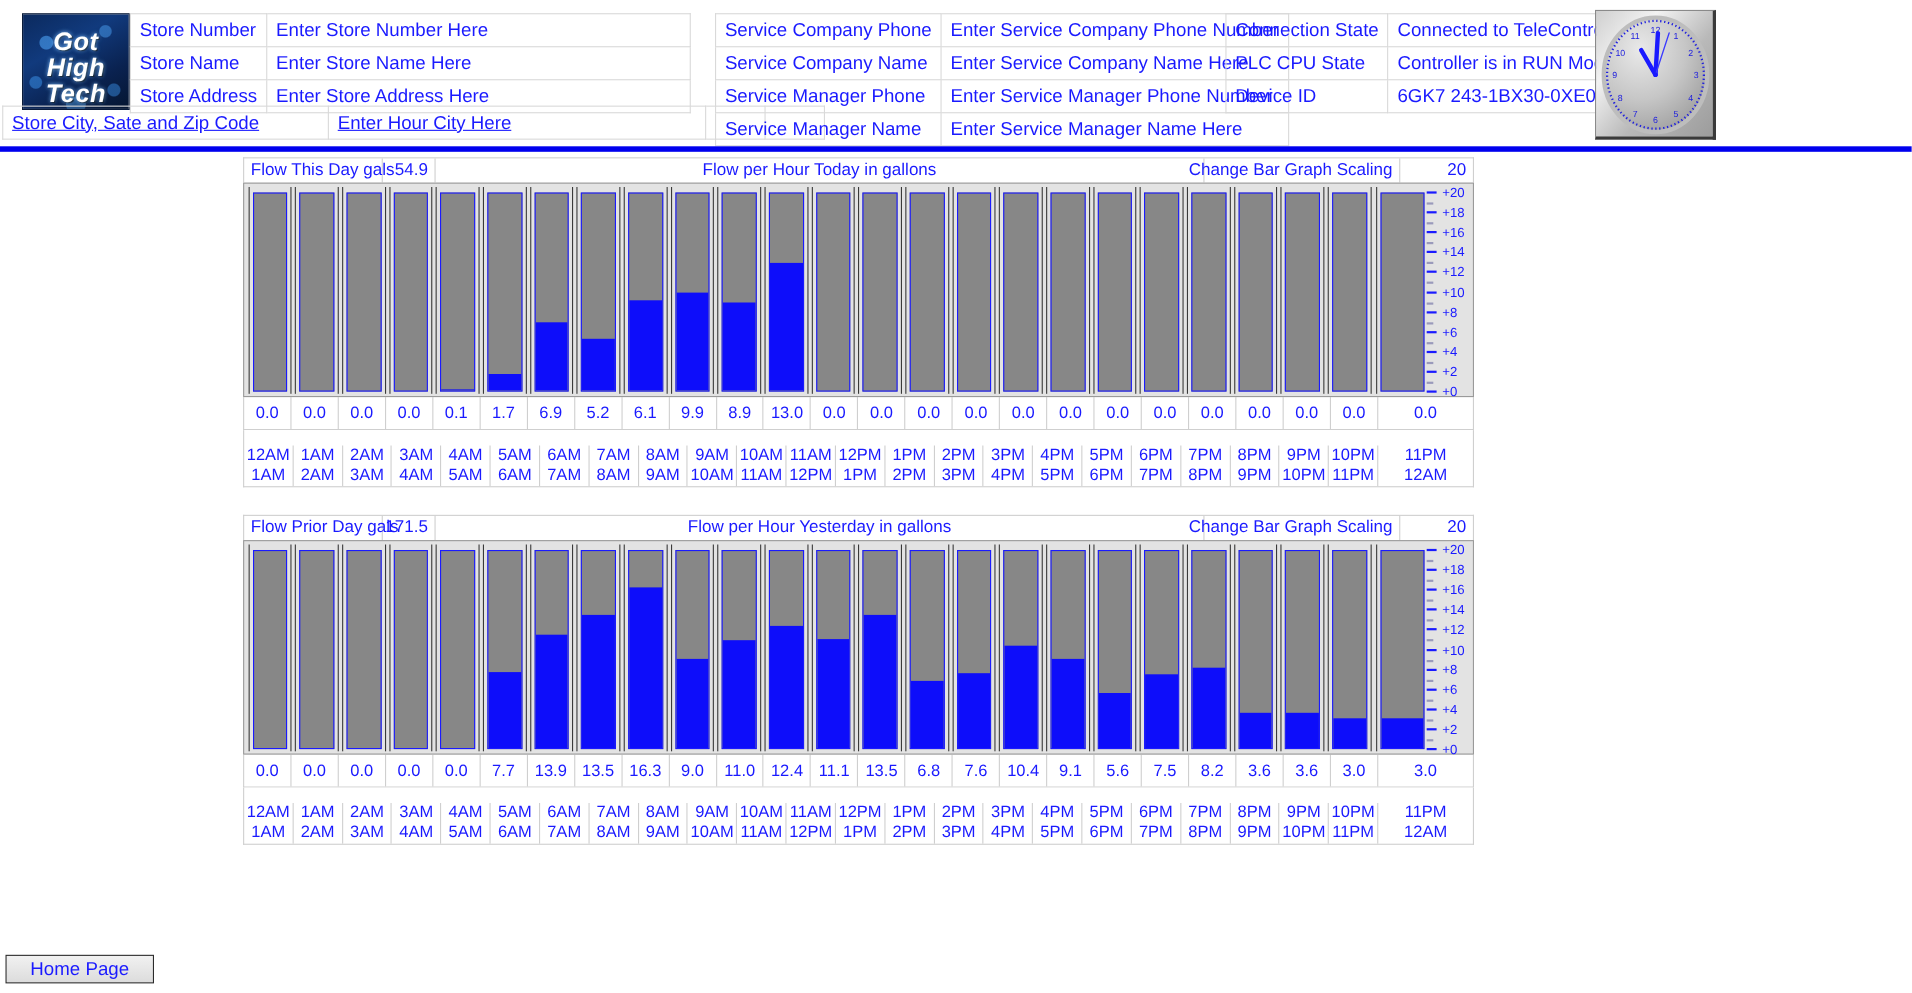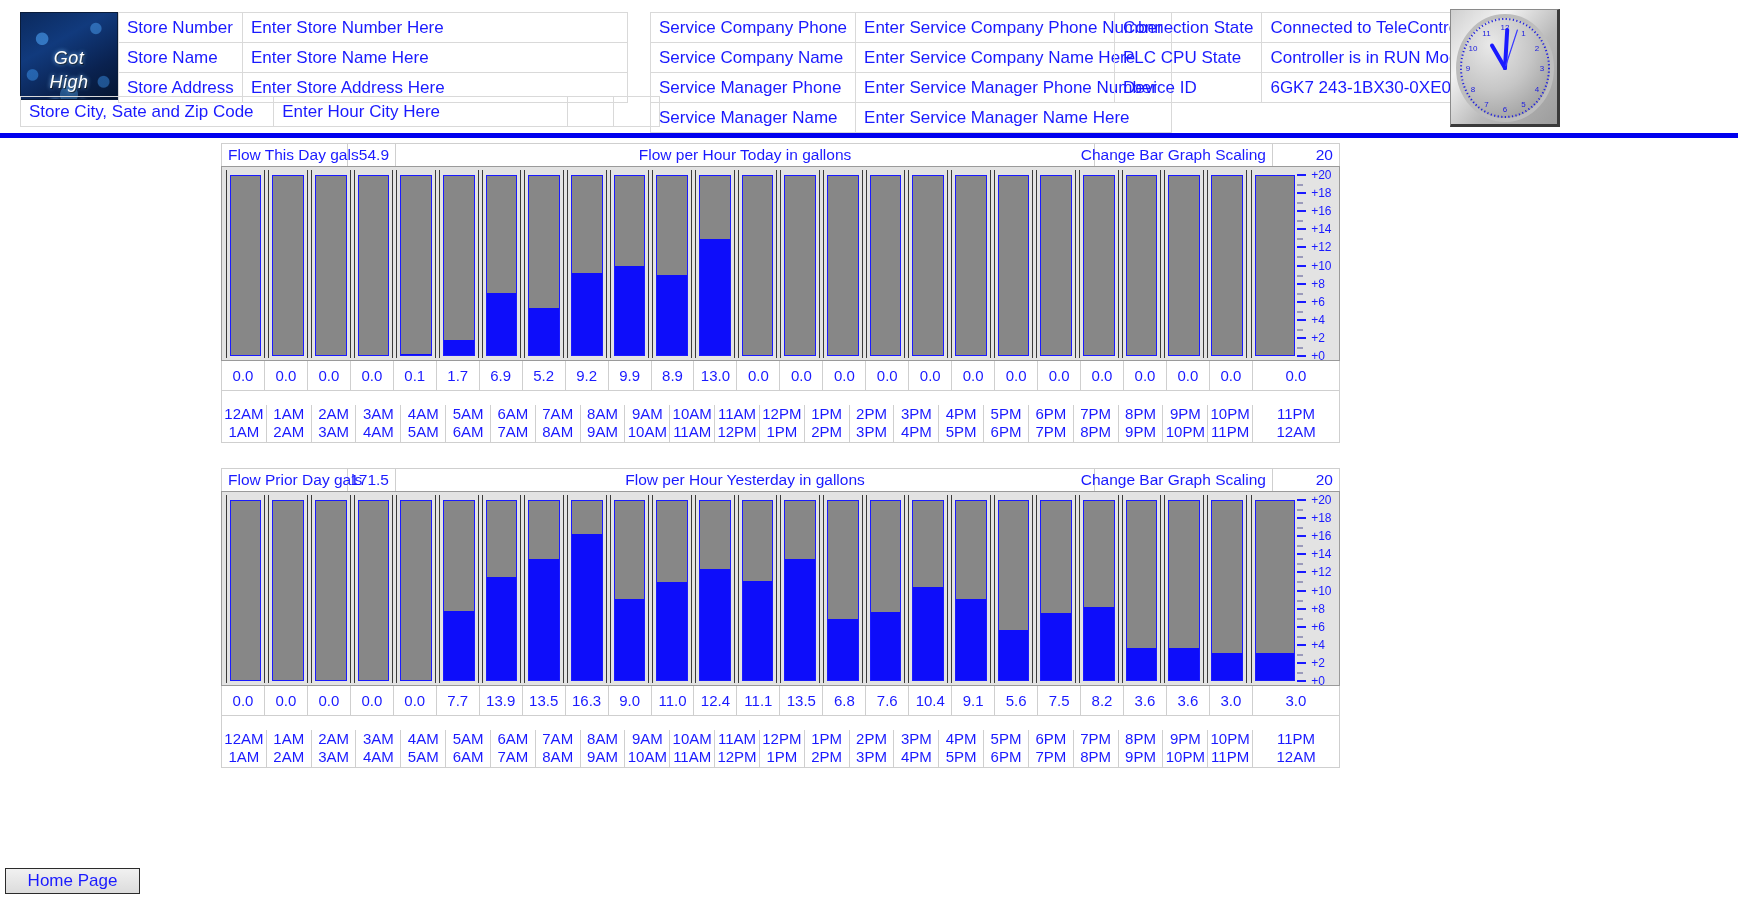--- a/index.html
+++ b/index.html
@@ -44,37 +44,36 @@
       radial-gradient(circle at 50% 95%, rgba(90,180,255,.35) 0 9%, transparent 10%),
       linear-gradient(150deg, #0b2a5e 0%, #113a7d 35%, #0a2250 70%, #051631 100%);
     border: 1px solid #0a1c3a;
     overflow: hidden;
   }
   #logo .lg {
     position: absolute;
     left: 0; right: 0;
     text-align: center;
     color: #ffffff;
-    font-weight: normal;
+    font-weight: bold;
     font-style: italic;
-    font-size: 18px;
+    font-size: 23px;
     text-shadow: 0 0 4px #7fc0ff, 1px 1px 1px #000;
     letter-spacing: .5px;
-    margin-top: 24px;
   }
   #logo .l1 { top: 11px; }
   #logo .l2 { top: 35px; }
   #logo .l3 { top: 59px; }
 
   
   #tbl-store { left: 118px; top: 12px; width: 510px; }
   #tbl-store td.k { width: 124px; }
   #tbl-store td.v { width: 386px; }
 
-  #tbl-city { left: 20px; top: 96px; width: 640px; }
+  #tbl-city { left: 2px; top: 96px; width: 748px; text-decoration: underline; }
   #tbl-city td.k { width: 230px; }
   #tbl-city td.v { width: 280px; }
   #tbl-city td.e { width: 44px; }
 
   #tbl-service { left: 650px; top: 12px; width: 448px; }
   #tbl-service td.k { width: 168px; }
   #tbl-service td.v { width: 280px; }
 
   #tbl-status { left: 1114px; top: 12px; width: 326px; }
   #tbl-status td.k { width: 125px; }
@@ -556,21 +555,21 @@
     </div>
   <div class="val-row">
       <div>0.0</div>
       <div>0.0</div>
       <div>0.0</div>
       <div>0.0</div>
       <div>0.1</div>
       <div>1.7</div>
       <div>6.9</div>
       <div>5.2</div>
-      <div>9.2</div>
+      <div>6.1</div>
       <div>9.9</div>
       <div>8.9</div>
       <div>13.0</div>
       <div>0.0</div>
       <div>0.0</div>
       <div>0.0</div>
       <div>0.0</div>
       <div>0.0</div>
       <div>0.0</div>
       <div>0.0</div>

